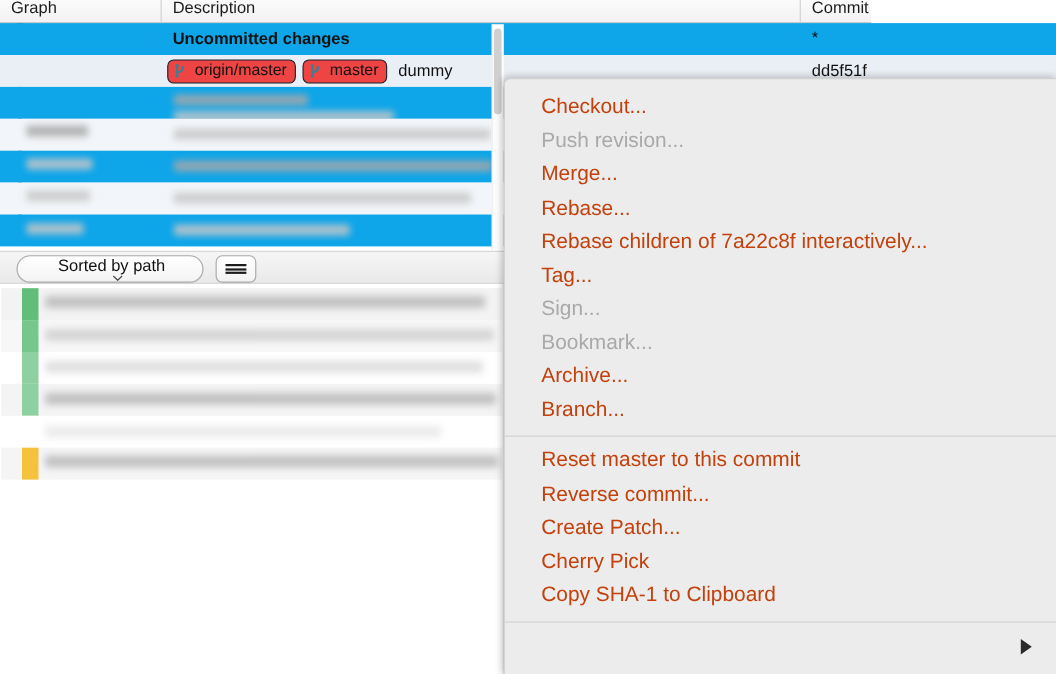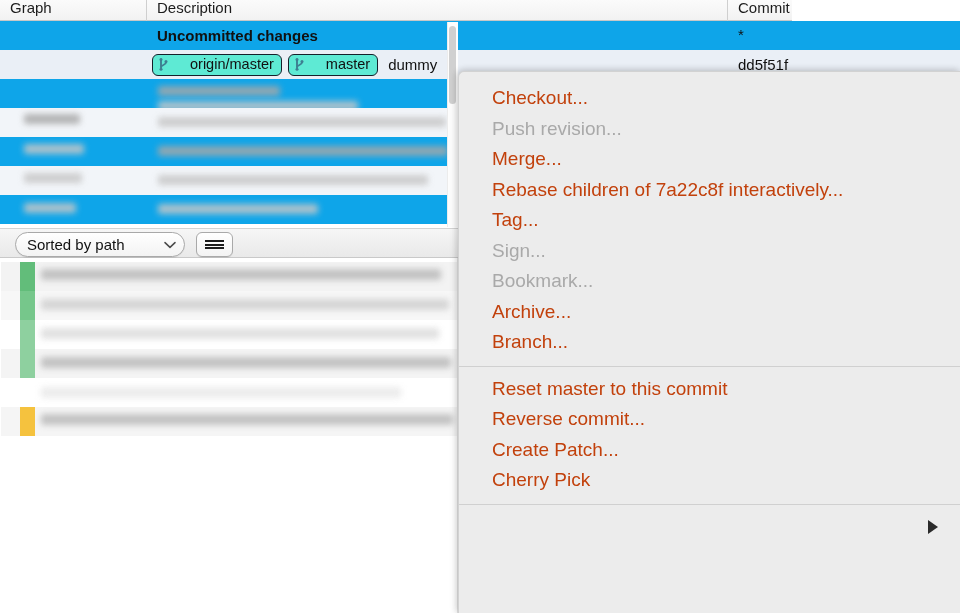--- a/index.html
+++ b/index.html
@@ -59,24 +59,24 @@
   .row .commit {
     position:absolute; left:738px; top:0; height:29px;
     line-height:29px; font-size:15px; color:#111;
     white-space:nowrap;
   }
   .row .commit.star { font-size:15px; line-height:27px; }
 
   
   .badges { position:absolute; left:152px; top:0; height:29px; display:flex; align-items:center; gap:6px; }
   .badge {
-    display:inline-flex; align-items:center; gap:21px;
+    display:inline-flex; align-items:center; gap:8px;
     height:22px; padding:0 7px 0 5px;
     border:1.6px solid #15202b; border-radius:6px;
-    background:#5eead4;
+    background:#ef4444;
     font-size:14.5px; color:#111; line-height:1;
     white-space:nowrap;
   }
   .badge .bicon { width:11px; height:14px; flex:0 0 auto; display:block; }
   .badge-label { position:relative; top:0px; }
   .dummy-label {
     font-size:15px; color:#111; line-height:29px; white-space:nowrap; margin-left:4px;
   }
 
   
@@ -112,20 +112,21 @@
   }
   .sort-select {
     position:absolute; left:15px; top:3px; height:25px;
     min-width:170px;
     display:flex; align-items:center; justify-content:space-between;
     padding:0 8px 0 11px;
     background: linear-gradient(to bottom,#ffffff 0%,#f3f3f3 100%);
     border:1px solid #a9a9a9; border-radius:13px;
     font-size:15px; color:#111;
     box-shadow: 0 1px 0 rgba(0,0,0,.06);
+    flex-direction: column;
   }
   .sort-select .chev { margin-left:10px; display:block; }
   .list-btn {
     position:absolute; left:196px; top:3px; width:37px; height:25px;
     background: linear-gradient(to bottom,#ffffff 0%,#f3f3f3 100%);
     border:1px solid #a9a9a9; border-radius:6px;
     display:flex; align-items:center; justify-content:center;
     box-shadow: 0 1px 0 rgba(0,0,0,.06);
   }
   .list-btn .bar { width:19px; height:2px; background:#1c1c1c; margin:1.6px 0; display:block; }
@@ -310,35 +311,37 @@
       </div>
     </div>
   </div>
 
   <div class="ctx-menu">
 
     <div class="menu-group">
       <div class="menu-item">Checkout...</div>
       <div class="menu-item disabled">Push revision...</div>
       <div class="menu-item">Merge...</div>
+      <div class="menu-item">Rebase...</div>
       <div class="menu-item">Rebase children of 7a22c8f interactively...</div>
       <div class="menu-item">Tag...</div>
       <div class="menu-item disabled">Sign...</div>
       <div class="menu-item disabled">Bookmark...</div>
       <div class="menu-item">Archive...</div>
       <div class="menu-item">Branch...</div>
     </div>
 
     <div class="menu-sep"></div>
 
     <div>
       <div class="menu-item">Reset master to this commit</div>
       <div class="menu-item">Reverse commit...</div>
       <div class="menu-item">Create Patch...</div>
       <div class="menu-item">Cherry Pick</div>
+      <div class="menu-item">Copy SHA-1 to Clipboard</div>
     </div>
 
     <div class="menu-sep"></div>
 
     <div>
       <div class="menu-item">
         <span class="submenu-arrow"></span>
       </div>
     </div>
   </div>

